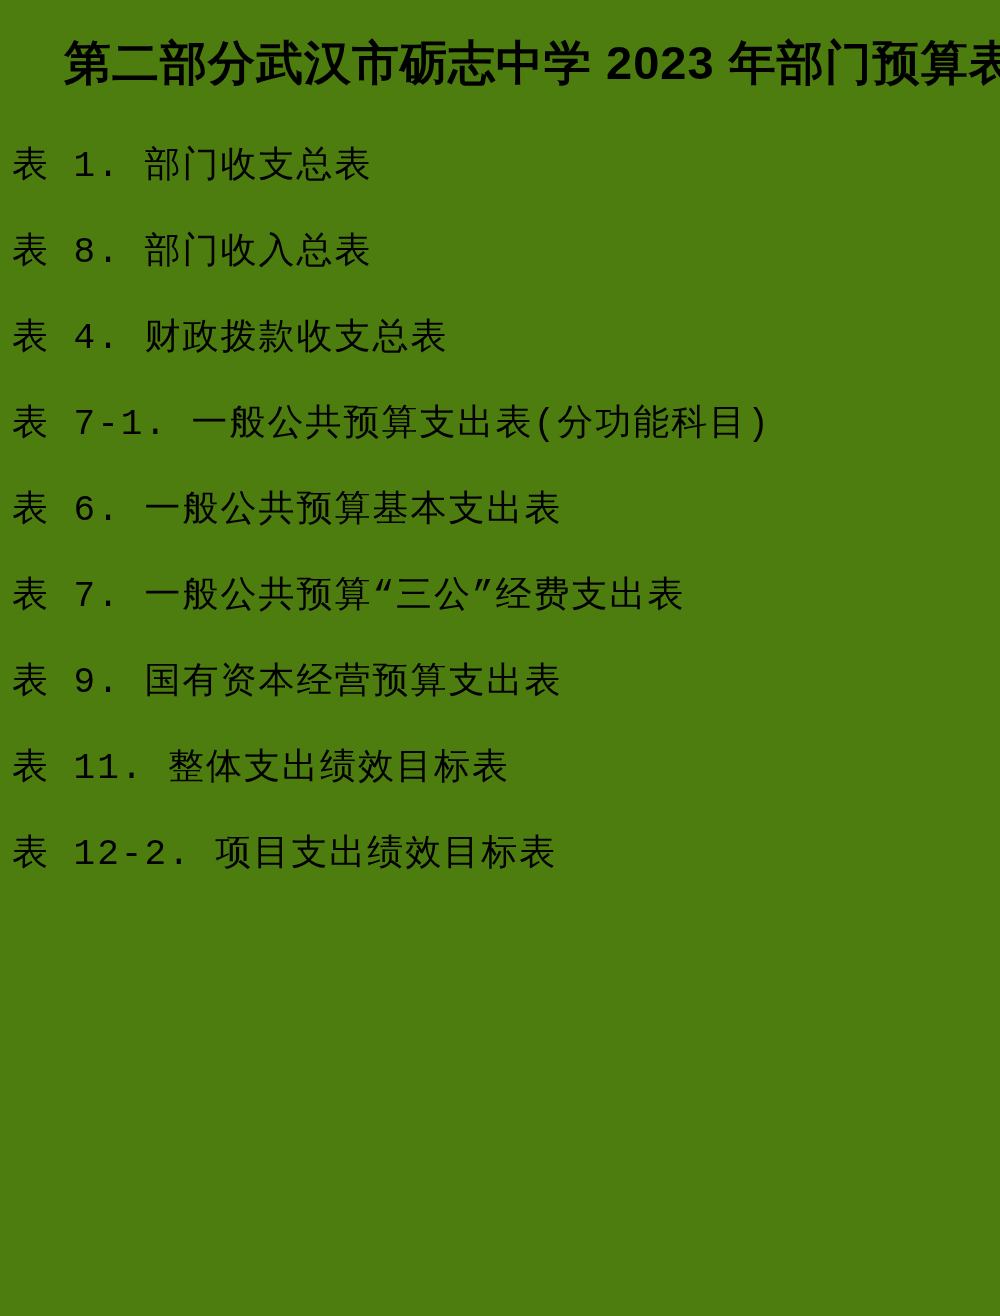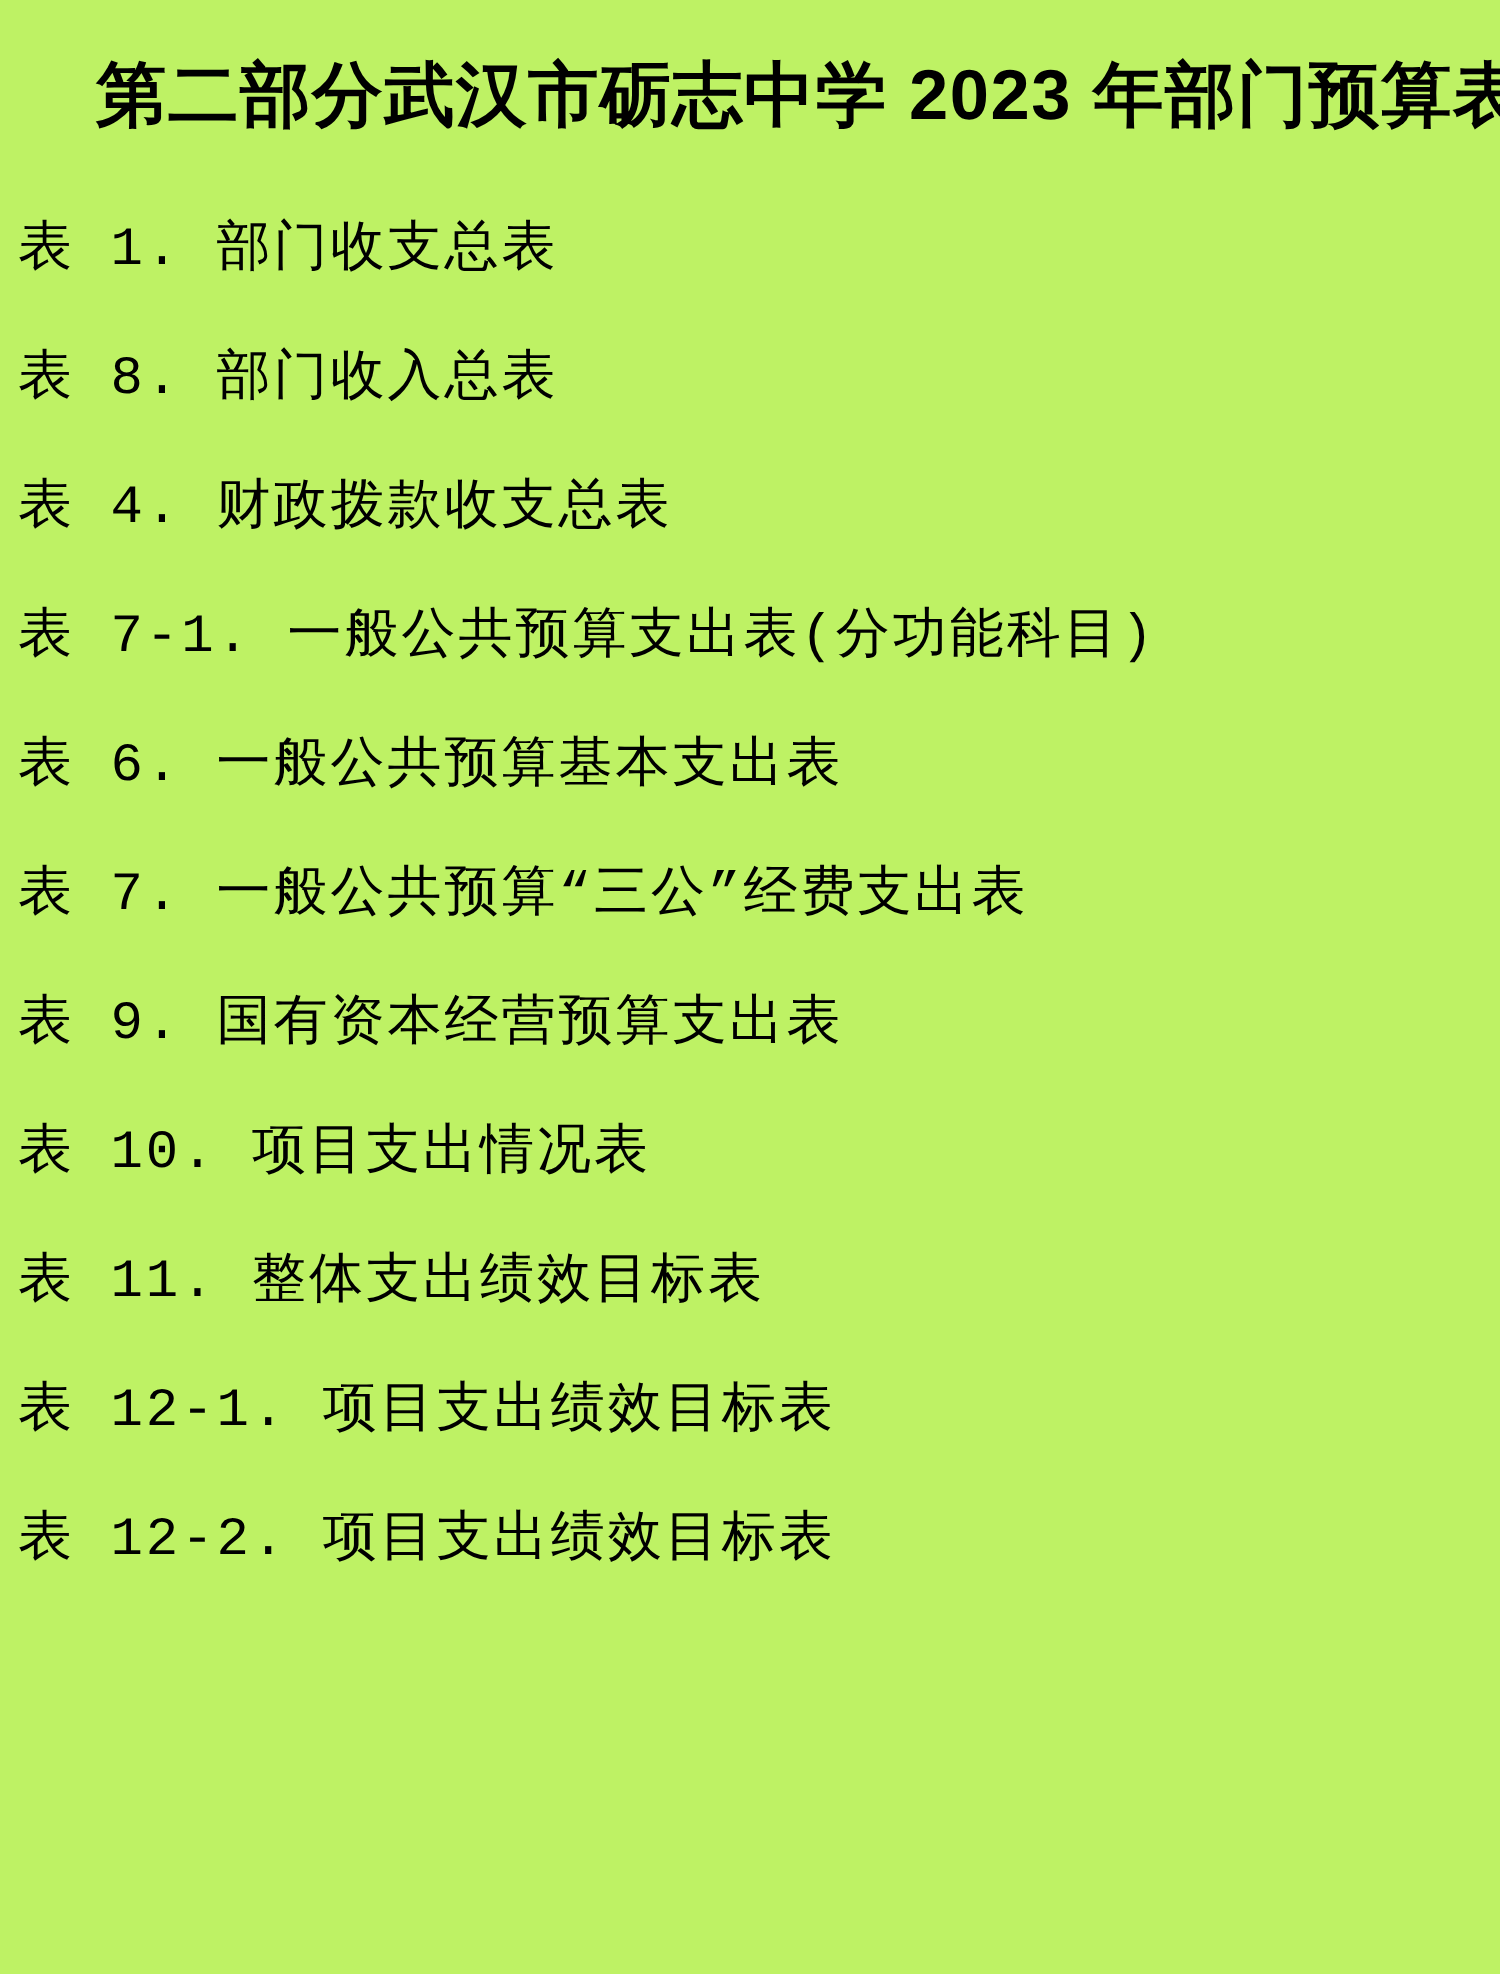--- a/index.html
+++ b/index.html
@@ -4,21 +4,21 @@
 <style>
   html, body {
     margin: 0;
     padding: 0;
     background: #ffffff;
   }
   .page {
     position: relative;
     width: 1000px;
     height: 1316px;
-    background: #bef264;
+    background: #4d7c0f;
     color: #000000;
     overflow: hidden;
   }
   .doc-title {
     position: absolute;
     top: 6px;
     left: 64px;
     right: 0;
     font-family: "Liberation Sans", sans-serif;
     font-weight: 700;
@@ -52,18 +52,16 @@
   <h1 class="doc-title">第二部分武汉市砺志中学 2023 年部门预算表</h1>
 
   <div class="toc">
     <div class="toc-item">表 1. 部门收支总表</div>
     <div class="toc-item">表 8. 部门收入总表</div>
     <div class="toc-item">表 4. 财政拨款收支总表</div>
     <div class="toc-item">表 7-1. 一般公共预算支出表(分功能科目)</div>
     <div class="toc-item">表 6. 一般公共预算基本支出表</div>
     <div class="toc-item">表 7. 一般公共预算“三公”经费支出表</div>
     <div class="toc-item">表 9. 国有资本经营预算支出表</div>
-    <div class="toc-item">表 10. 项目支出情况表</div>
     <div class="toc-item">表 11. 整体支出绩效目标表</div>
-    <div class="toc-item">表 12-1. 项目支出绩效目标表</div>
     <div class="toc-item">表 12-2. 项目支出绩效目标表</div>
   </div>
 </div>
 
 </body></html>

